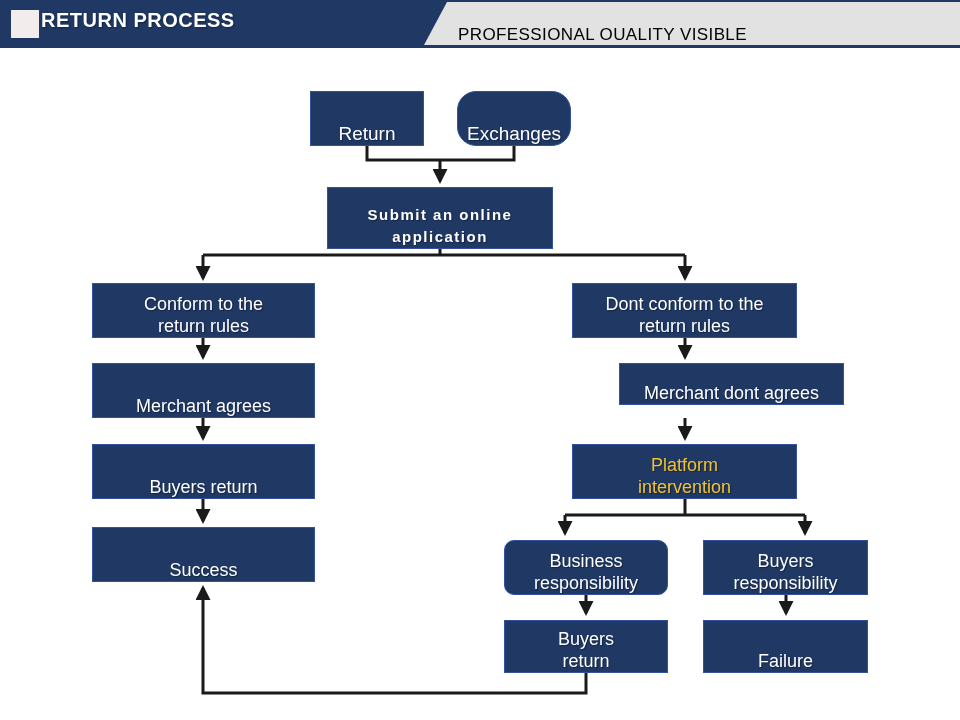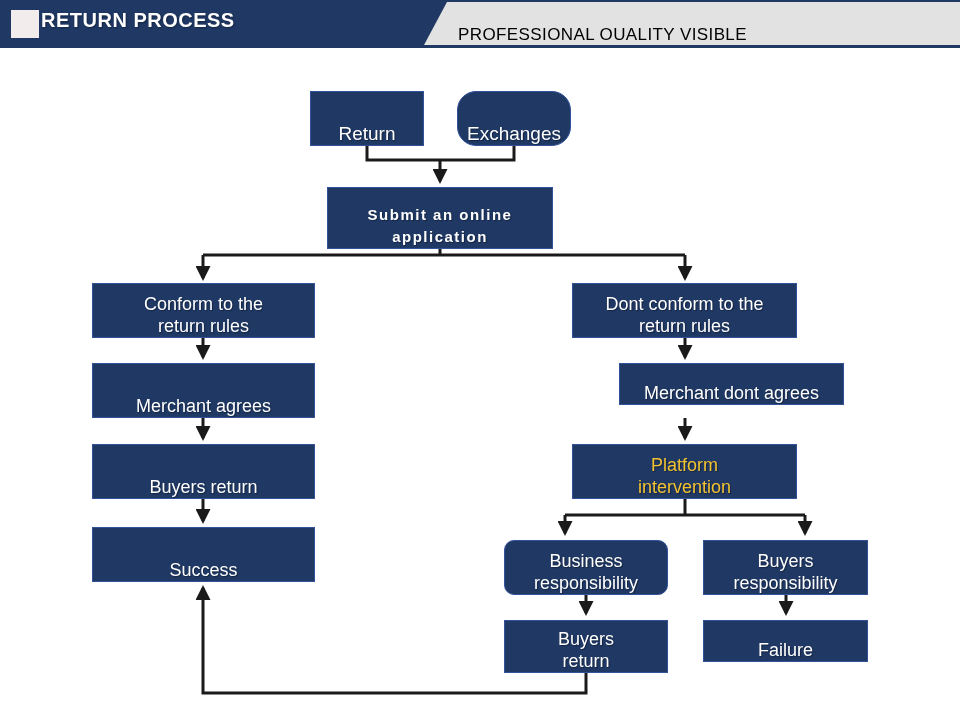--- a/index.html
+++ b/index.html
@@ -77,21 +77,21 @@
   .n-conform       { left:  92px; top: 283px; width: 223px; height: 55px; }
   .n-dontconform   { left: 572px; top: 283px; width: 225px; height: 55px; }
   .n-magrees       { left:  92px; top: 363px; width: 223px; height: 55px; }
   .n-mdontagrees   { left: 588px; top: 363px; width: 225px; height: 42px; margin-left: 31px; }
   .n-breturn-l     { left:  92px; top: 444px; width: 223px; height: 55px; }
   .n-platform      { left: 572px; top: 444px; width: 225px; height: 55px; color: #F2C230; }
   .n-success       { left:  92px; top: 527px; width: 223px; height: 55px; }
   .n-bizresp       { left: 504px; top: 540px; width: 164px; height: 55px; border-radius: 10px; }
   .n-buyresp       { left: 703px; top: 540px; width: 165px; height: 55px; }
   .n-breturn-b     { left: 504px; top: 620px; width: 164px; height: 53px; }
-  .n-failure       { left: 703px; top: 620px; width: 165px; height: 42px; }
+  .n-failure       { left: 703px; top: 620px; width: 165px; height: 53px; }
 </style>
 </head>
 <body>
 
 <div class="slide">
 
   <div class="header">
     <div class="accent-square"></div>
     <div class="slide-title">RETURN PROCESS</div>
     <div class="tagline-ribbon">

